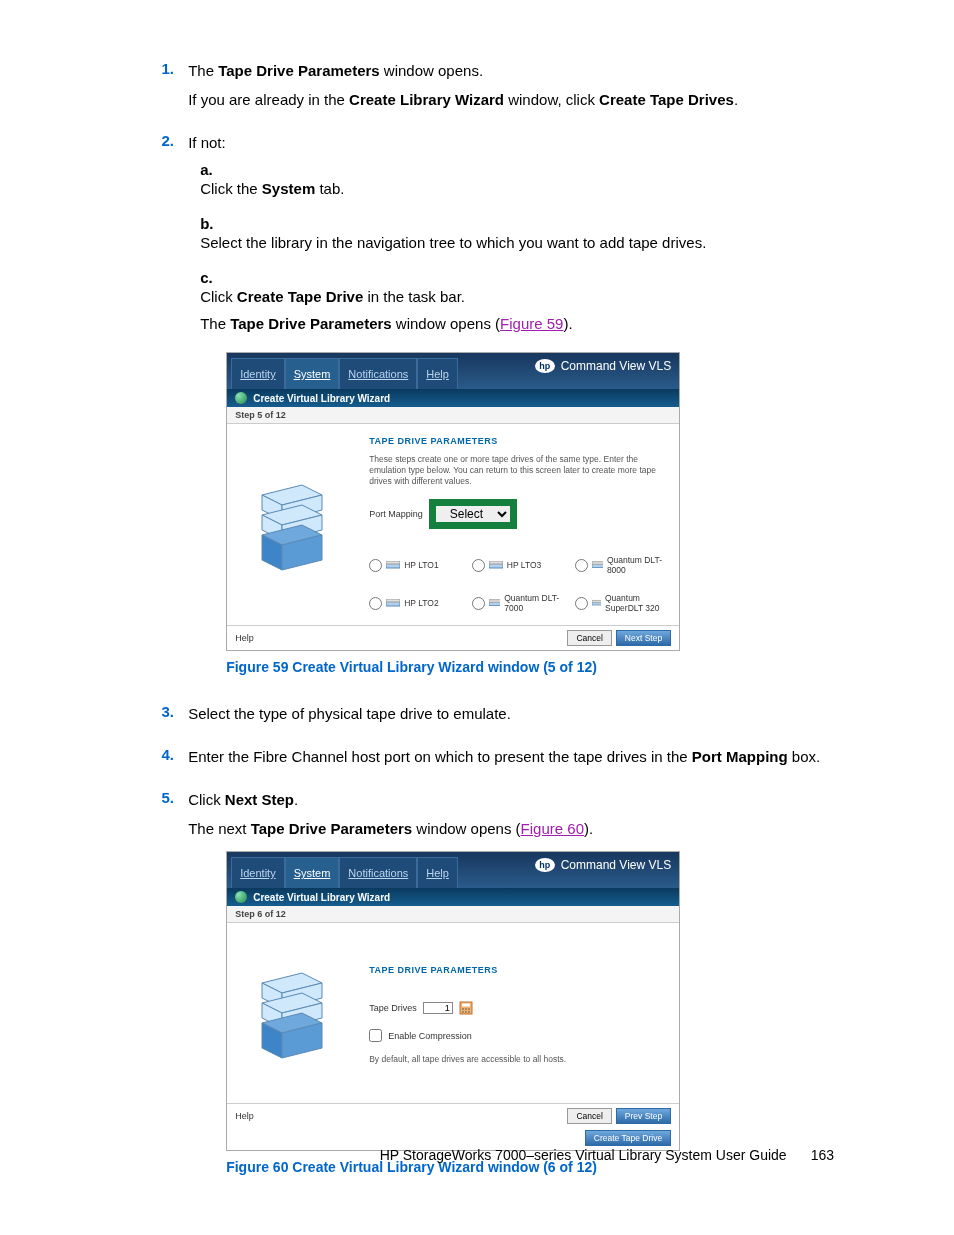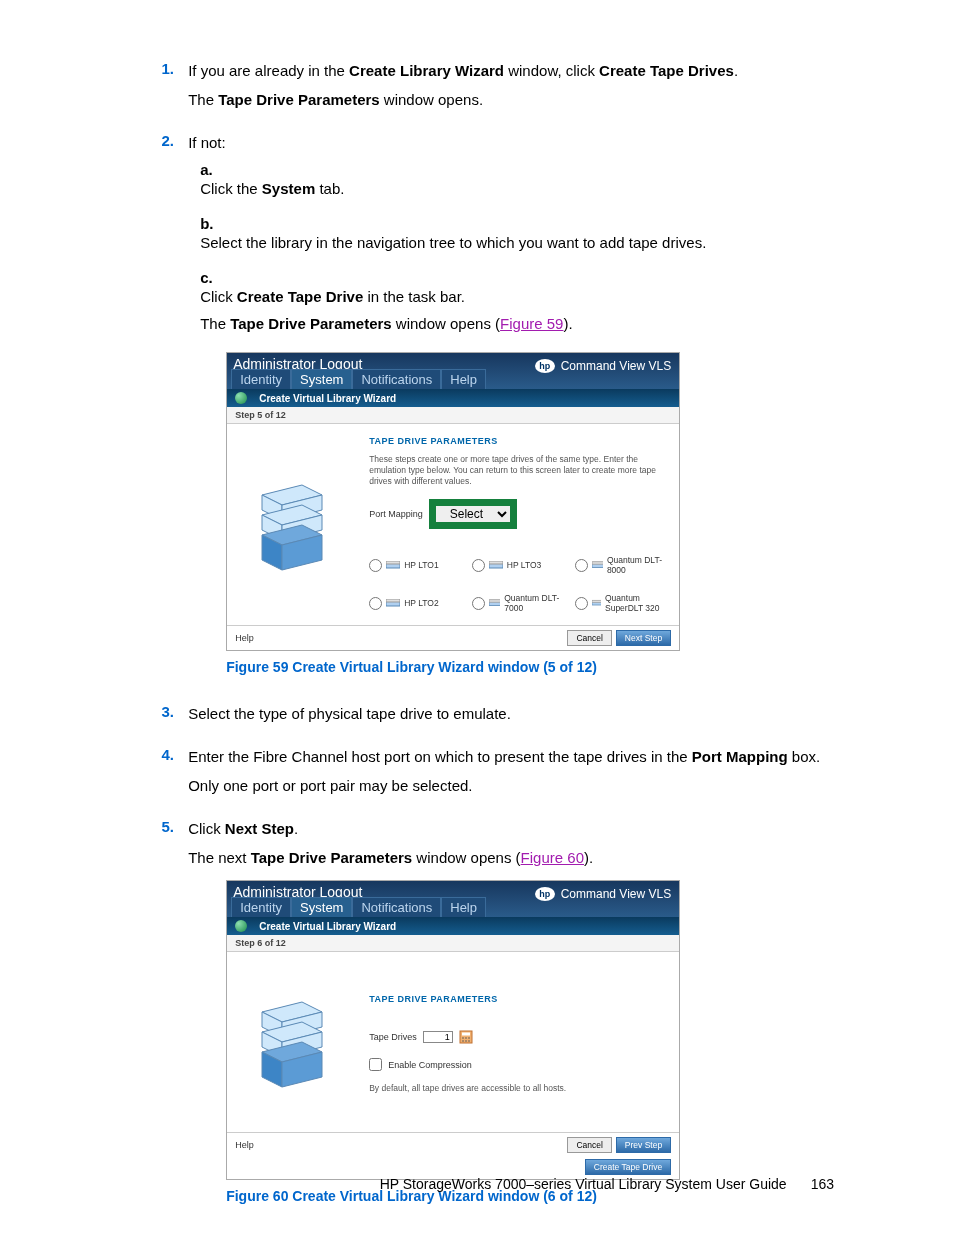--- a/index.html
+++ b/index.html
@@ -78,22 +78,23 @@
   gap: 0;
   position: absolute;
   bottom: 0;
   left: 4px;
 }
 .wiz-tab {
   background: #1f4b78;
   border: 1px solid #3a6b9a;
   border-bottom: none;
   color: #bcd5ee;
-  padding: 2px 8px;
-  font-size: 13px;
+  padding: 9px 8px;
+  font-size: 11px;
+  text-decoration: underline;
 }
 .wiz-tab.active { background: #27608f; color: #fff; }
 .wiz-brand {
   position: absolute;
   right: 8px;
   top: 6px;
   color: #fff;
   font-size: 12px;
   display: flex;
   align-items: flex-end;
@@ -112,21 +113,21 @@
   justify-content: center;
 }
 .wiz-bar {
   background: linear-gradient(to bottom, #0a3a5e, #155d8f);
   color: #fff;
   padding: 3px 8px;
   font-size: 10px;
   font-weight: bold;
   display: flex;
   align-items: center;
-  gap: 12px;
+  gap: 6px;
 }
 .wiz-bar .dot {
   width: 12px; height: 12px; border-radius: 50%;
   background: radial-gradient(circle at 30% 30%, #8de0b0, #1a8a4a);
   display: inline-block;
 }
 .wiz-step {
   background: #f4f4f4;
   border-bottom: 1px solid #ccc;
   padding: 3px 8px;
@@ -228,24 +229,24 @@
 <body>
 
 <div class="page-content">
 
 <ol class="numbered">
 
   <li>
     <span class="num-marker">1.</span>
     <div class="num-body">
       <p>
-        <span>If you are already in the </span><span class="bold">Create Library Wizard</span><span> window, click </span><span class="bold">Create Tape Drives</span><span>.</span>
+        <span>The </span><span class="bold">Tape Drive Parameters</span><span> window opens.</span>
       </p>
       <p>
-        <span>The </span><span class="bold">Tape Drive Parameters</span><span> window opens.</span>
+        <span>If you are already in the </span><span class="bold">Create Library Wizard</span><span> window, click </span><span class="bold">Create Tape Drives</span><span>.</span>
       </p>
     </div>
   </li>
 
   <li>
     <span class="num-marker">2.</span>
     <div class="num-body">
       <p>If not:</p>
       <ol class="lettered">
         <li>
@@ -382,21 +383,20 @@
 
   <li>
     <span class="num-marker">3.</span>
     <div class="num-body"><p>Select the type of physical tape drive to emulate.</p></div>
   </li>
 
   <li>
     <span class="num-marker">4.</span>
     <div class="num-body">
       <p><span>Enter the Fibre Channel host port on which to present the tape drives in the </span><span class="bold">Port Mapping</span><span> box.</span></p>
-      <p>Only one port or port pair may be selected.</p>
     </div>
   </li>
 
   <li>
     <span class="num-marker">5.</span>
     <div class="num-body">
       <p><span>Click </span><span class="bold">Next Step</span><span>.</span></p>
       <p><span>The next </span><span class="bold">Tape Drive Parameters</span><span> window opens (</span><span class="link">Figure 60</span><span>).</span></p>
 
       

